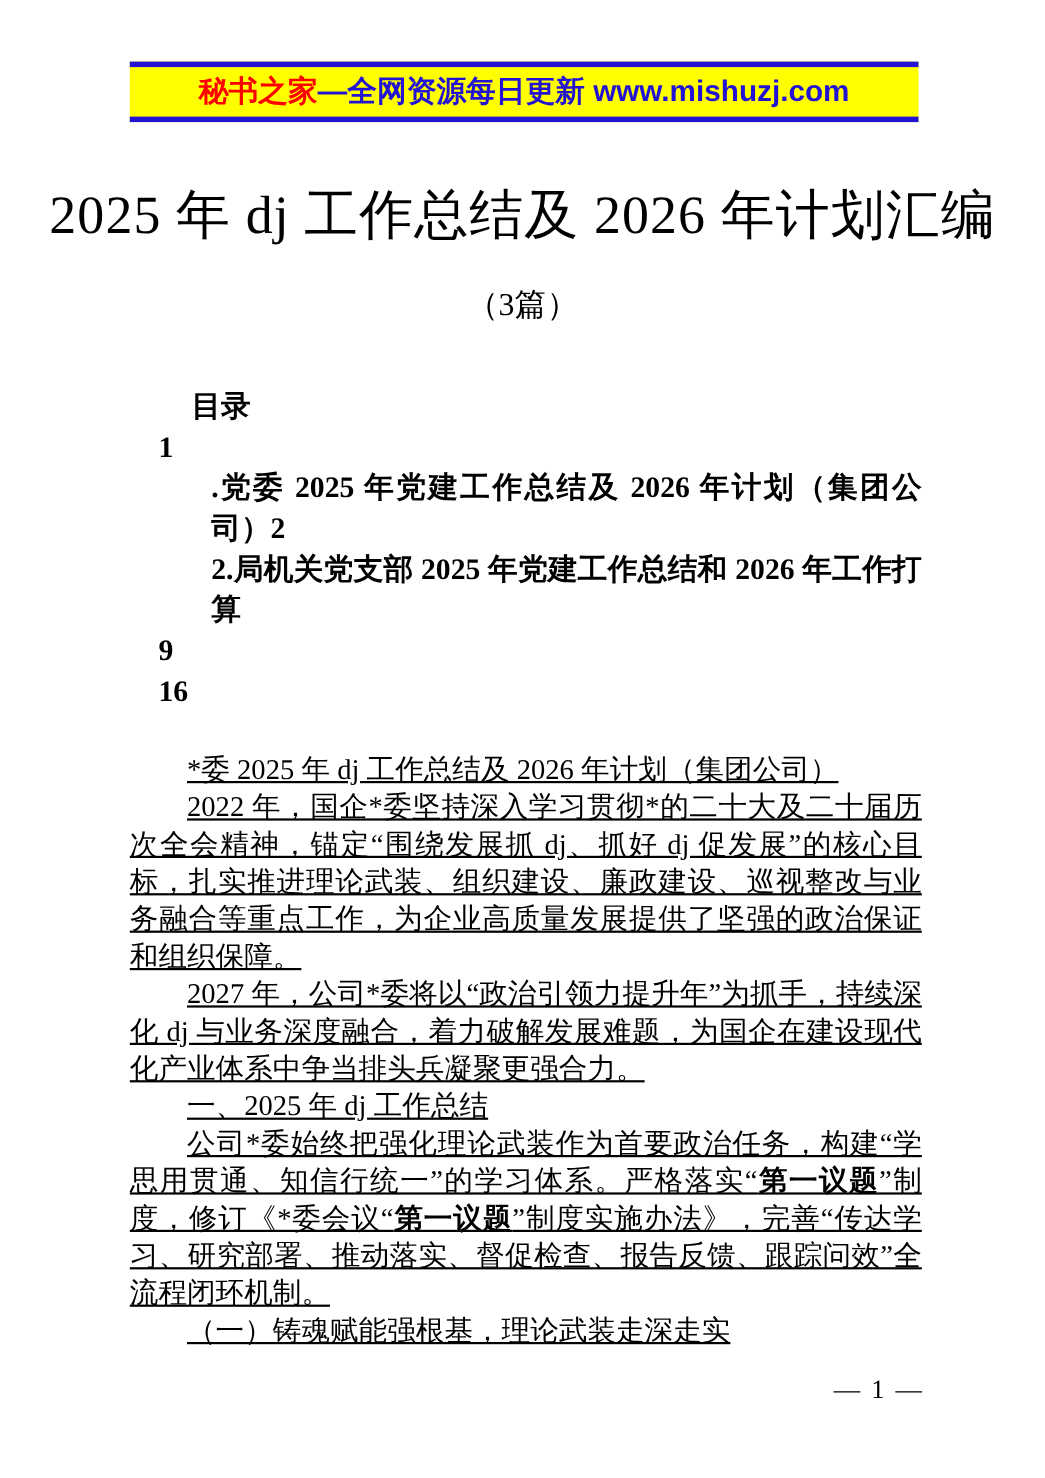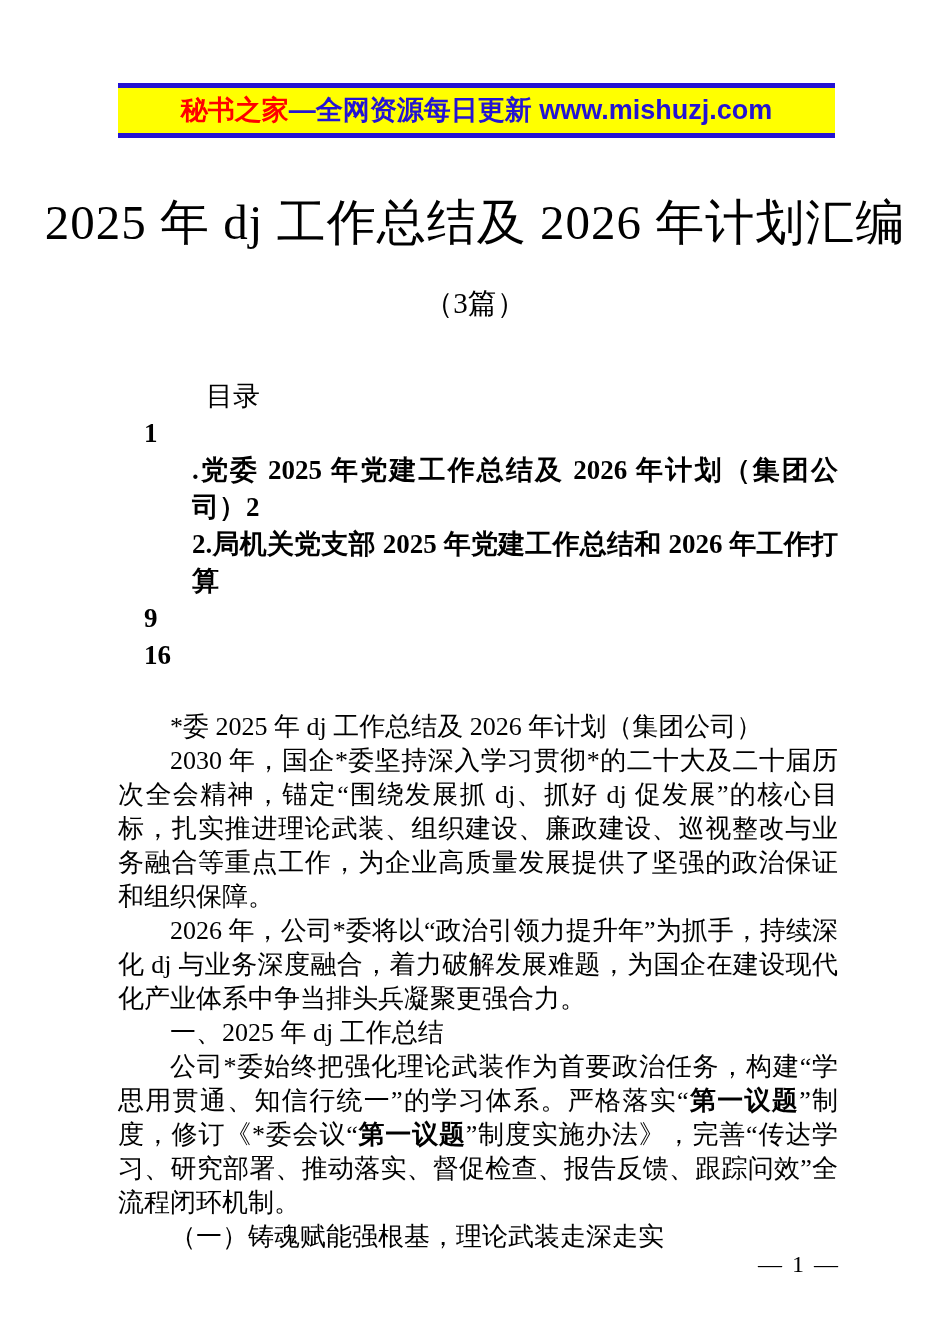--- a/index.html
+++ b/index.html
@@ -12,21 +12,21 @@
     position: relative;
     width: 950px;
     height: 1344px;
     margin: 0 auto;
     background: #ffffff;
     overflow: hidden;
     color: #000000;
     font-family: "Liberation Serif", "DejaVu Serif", serif;
   }
   .banner {
-    margin: 83px 115px 0 118px;
+    margin: 56px 115px 0 118px;
     background: #ffff00;
     border-top: 5px solid #2313d3;
     border-bottom: 5px solid #2313d3;
     text-align: center;
     padding: 6px 12px;
     font-family: "Liberation Sans", "DejaVu Sans", sans-serif;
     font-weight: bold;
     font-size: 27px;
     line-height: 33px;
     white-space: nowrap;
@@ -49,29 +49,30 @@
 
   .content {
     margin: 0 112px 0 118px;
   }
 
   .toc {
     margin-top: 54px;
     font-size: 27px;
     line-height: 37px;
   }
-  .toc-heading { margin-left: 88px; font-weight: normal; }
+  .toc-heading { margin-left: 56px; font-weight: bold; }
   .toc-line { font-weight: bold; text-align: justify; }
   .toc-line.num { margin-left: 26px; }
   .toc-line.entry { margin-left: 74px; }
 
   .body-text {
     margin-top: 36px;
     font-size: 26px;
     line-height: 34px;
+    text-decoration: underline;
   }
   .para {
     margin: 0;
     text-indent: 2em;
     text-align: justify;
   }
   .para b { font-weight: bold; }
 
   .footer {
     position: absolute;
@@ -99,22 +100,22 @@
       <div class="toc-heading">目录</div>
       <div class="toc-line num">1</div>
       <div class="toc-line entry">.党委 2025 年党建工作总结及 2026 年计划（集团公司）2</div>
       <div class="toc-line entry">2.局机关党支部 2025 年党建工作总结和 2026 年工作打算</div>
       <div class="toc-line num">9</div>
       <div class="toc-line num">16</div>
     </div>
 
     <div class="body-text">
       <p class="para">*委 2025 年 dj 工作总结及 2026 年计划（集团公司）</p>
-      <p class="para">2030 年，国企*委坚持深入学习贯彻*的二十大及二十届历次全会精神，锚定“围绕发展抓 dj、抓好 dj 促发展”的核心目标，扎实推进理论武装、组织建设、廉政建设、巡视整改与业务融合等重点工作，为企业高质量发展提供了坚强的政治保证和组织保障。</p>
-      <p class="para">2026 年，公司*委将以“政治引领力提升年”为抓手，持续深化 dj 与业务深度融合，着力破解发展难题，为国企在建设现代化产业体系中争当排头兵凝聚更强合力。</p>
+      <p class="para">2022 年，国企*委坚持深入学习贯彻*的二十大及二十届历次全会精神，锚定“围绕发展抓 dj、抓好 dj 促发展”的核心目标，扎实推进理论武装、组织建设、廉政建设、巡视整改与业务融合等重点工作，为企业高质量发展提供了坚强的政治保证和组织保障。</p>
+      <p class="para">2027 年，公司*委将以“政治引领力提升年”为抓手，持续深化 dj 与业务深度融合，着力破解发展难题，为国企在建设现代化产业体系中争当排头兵凝聚更强合力。</p>
       <p class="para">一、2025 年 dj 工作总结</p>
       <p class="para"><span>公司*委始终把强化理论武装作为首要政治任务，构建“学思用贯通、知信行统一”的学习体系。严格落实“</span><b>第一议题</b><span>”制度，修订《*委会议“</span><b>第一议题</b><span>”制度实施办法》，完善“传达学习、研究部署、推动落实、督促检查、报告反馈、跟踪问效”全流程闭环机制。</span></p>
       <p class="para">（一）铸魂赋能强根基，理论武装走深走实</p>
     </div>
 
   </div>
 
   <div class="footer">— 1 —</div>
 
 </div>

